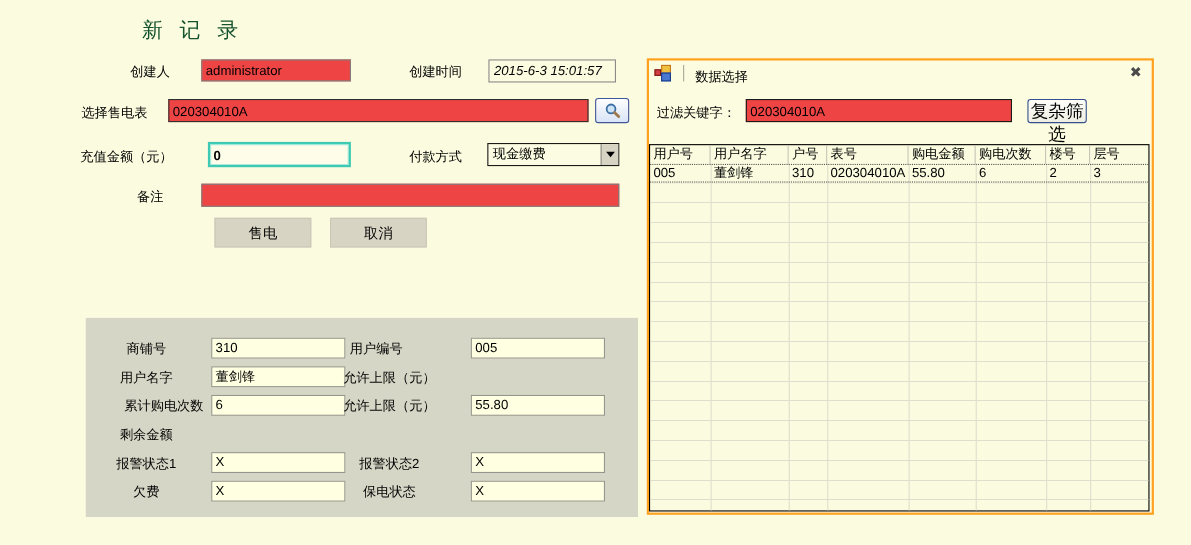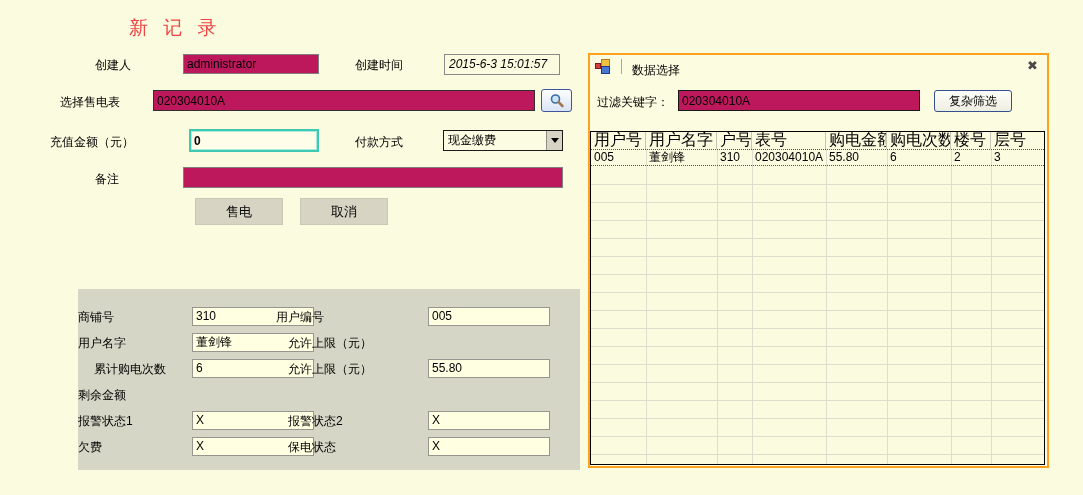--- a/index.html
+++ b/index.html
@@ -5,27 +5,27 @@
   * { margin:0; padding:0; box-sizing:border-box; }
   html,body { width:1083px; height:495px; }
   body {
     position:relative;
     background:#FBFBDF;
     font-family:"Liberation Sans","DejaVu Sans",sans-serif;
     font-size:12px; color:#000;
     overflow:hidden;
   }
   .abs { position:absolute;font-style:italic; }
-  .lbl { position:absolute; text-align:left; font-size:12px; line-height:14px; white-space:nowrap; }
+  .lbl { position:absolute; text-align:center; font-size:12px; line-height:14px; white-space:nowrap; }
   .tbox {
-    position:absolute; border:1px solid #7F7F7F; background:#be185d;
+    position:absolute; border:1px solid #7F7F7F; background:#ef4444;
     font-family:"Liberation Sans","DejaVu Sans",sans-serif;
     font-size:12px; padding:0 3px; outline:none;
   }
-  .page-title { position:absolute; left:129px; top:15px; font-size:19px; letter-spacing:5px; color:#ef4444; }
+  .page-title { position:absolute; left:129px; top:15px; font-size:19px; letter-spacing:5px; color:#14532d; }
 
   
   .created-box { background:#FBFBDF; border:1px solid #8A8A8A; line-height:19px; padding:0 4px; }
   .meter-box  { border:1px solid #303030; }
   .amount-box {
     border:2px solid #3EC9B2;
     box-shadow: inset 0 0 0 1px #ABEBDC;
     background:#FDFDEA; font-weight:bold;
   }
   .search-btn {
@@ -67,32 +67,32 @@
     border:2px solid #FFA01E; background:#FCFCE1;
   }
   .dlg-icon { position:absolute; left:5px; top:4px; width:16px; height:15px; }
   .dlg-icon .sq { position:absolute; }
   .dlg-sep { position:absolute; left:31px; top:4px; width:1px; height:15px; background:#A8A89C; }
   .dlg-title { position:absolute; left:42px; top:7px; font-size:12px; }
   .dlg-close { position:absolute; right:9px; top:4px; font-size:13px; font-weight:bold; color:#4A4A4A; cursor:pointer; line-height:14px; }
   .filter-lbl { position:absolute; left:7px; top:40px; }
   .filter-box { position:absolute; left:88px; top:35px; width:242px; height:21px; border:1px solid #1A1A1A; }
   .filter-btn {
-    position:absolute; left:344px; top:35px; width:78px; height:22px;
+    position:absolute; left:344px; top:35px; width:54px; height:22px;
     border:1px solid #35508C; border-radius:3px;
     background:linear-gradient(#FEFEFA,#EEEEE2);
-    font-size:12px; cursor:pointer;
+    font-size:16px; cursor:pointer;
     font-family:Liberation Mono, monospace;
   }
 
   
   .grid { position:absolute; left:0; top:76px; width:455px; height:334px; border:1px solid #000; background:#FBFBDF; }
   .grid-head { display:flex; height:17px; }
   .grid-head .hc {
-    font-size:16px; line-height:16px; padding-left:3px;
+    font-size:12px; line-height:16px; padding-left:3px;
     border-right:1px solid #C6C6B6; overflow:hidden; white-space:nowrap; cursor:pointer;
   }
   .grid-head .hc:last-child { border-right:none; }
   .grid-row { display:flex; height:17px; border-top:1px dotted #555; border-bottom:1px dotted #555; cursor:pointer; position:relative; z-index:2; }
   .grid-row .dc { font-size:12px; line-height:15px; padding-left:3px; overflow:hidden; white-space:nowrap; }
   .vline { position:absolute; top:17px; bottom:0; width:1px; background:#DEDECE; }
   .hgrid {
     position:absolute; left:0; right:0; top:35px; bottom:0;
     background:repeating-linear-gradient(to bottom, transparent 0 17px, #DEDECE 17px 18px);
   }

